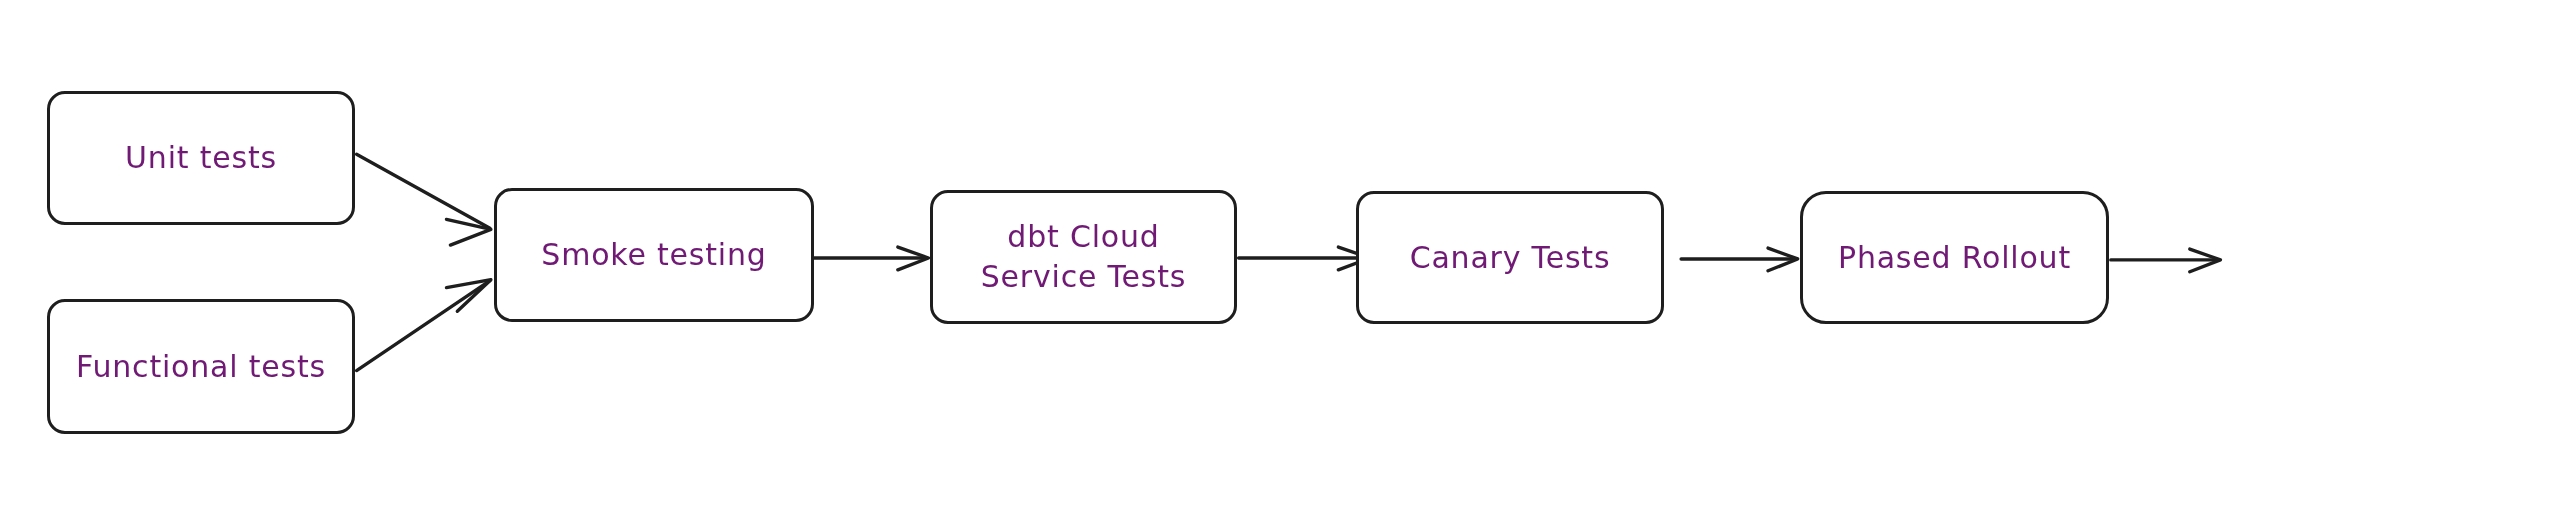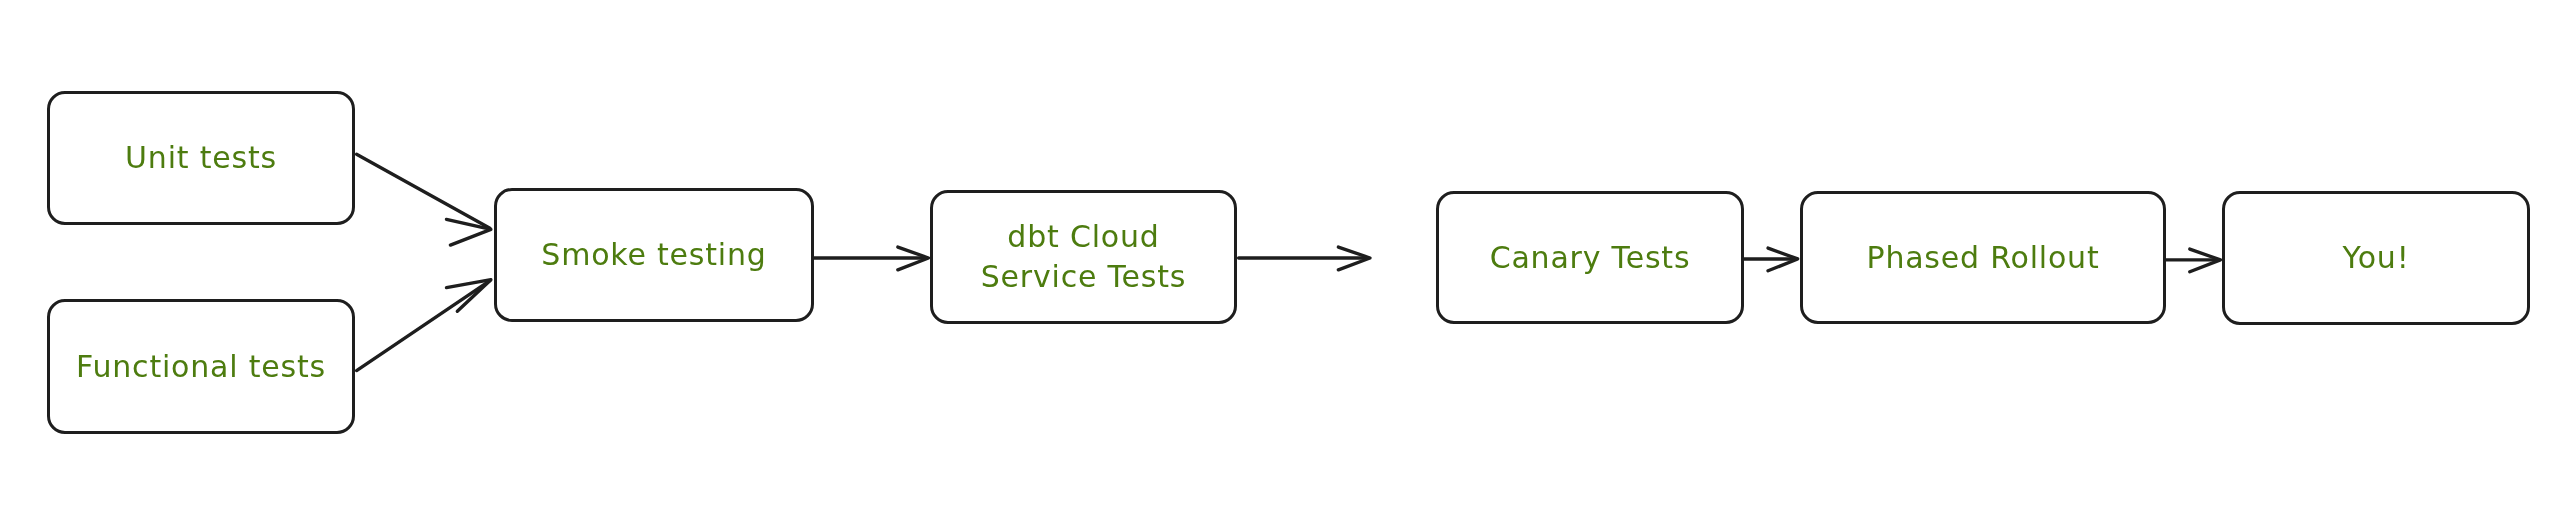--- a/index.html
+++ b/index.html
@@ -36,33 +36,33 @@
     background: #ffffff;
     display: flex;
     align-items: center;
     justify-content: center;
     text-align: center;
   }
   .node-label {
     font-family: "DejaVu Sans", sans-serif;
     font-size: 30px;
     line-height: 1.32;
-    color: #4d7c0f;
+    color: #701a75;
     letter-spacing: 0.8px;
     font-weight: 400;
     white-space: pre-line;
     padding: 0 12px;
   }
   
   #node-unit-tests       { left: 47px;   top: 91px;  width: 308px; height: 134px; }
   #node-functional-tests { left: 47px;   top: 299px; width: 308px; height: 135px; }
   #node-smoke-testing    { left: 494px;  top: 188px; width: 320px; height: 134px; }
   #node-dbt-cloud        { left: 930px;  top: 190px; width: 307px; height: 134px; align-items: center; }
-  #node-canary-tests     { left: 1436px; top: 191px; width: 308px; height: 133px; }
-  #node-phased-rollout   { left: 1800px; top: 191px; width: 366px; height: 133px; }
+  #node-canary-tests     { left: 1356px; top: 191px; width: 308px; height: 133px; }
+  #node-phased-rollout   { left: 1800px; top: 191px; width: 309px; height: 133px; border-radius: 26px; }
   #node-you              { left: 2222px; top: 191px; width: 308px; height: 134px; }
 </style>
 </head>
 <body>
 
 <div id="canvas">
 
   <svg id="edges" viewBox="0 0 2608 516" xmlns="http://www.w3.org/2000/svg">
     <g fill="none" stroke="#1e1e1e" stroke-width="3.4" stroke-linecap="round" stroke-linejoin="round">
 
@@ -117,18 +117,15 @@
   </div>
 
   <div class="node" id="node-canary-tests">
     <span class="node-label">Canary Tests</span>
   </div>
 
   <div class="node" id="node-phased-rollout">
     <span class="node-label">Phased Rollout</span>
   </div>
 
-  <div class="node" id="node-you">
-    <span class="node-label">You!</span>
-  </div>
 
 </div>
 
 
 </body></html>

